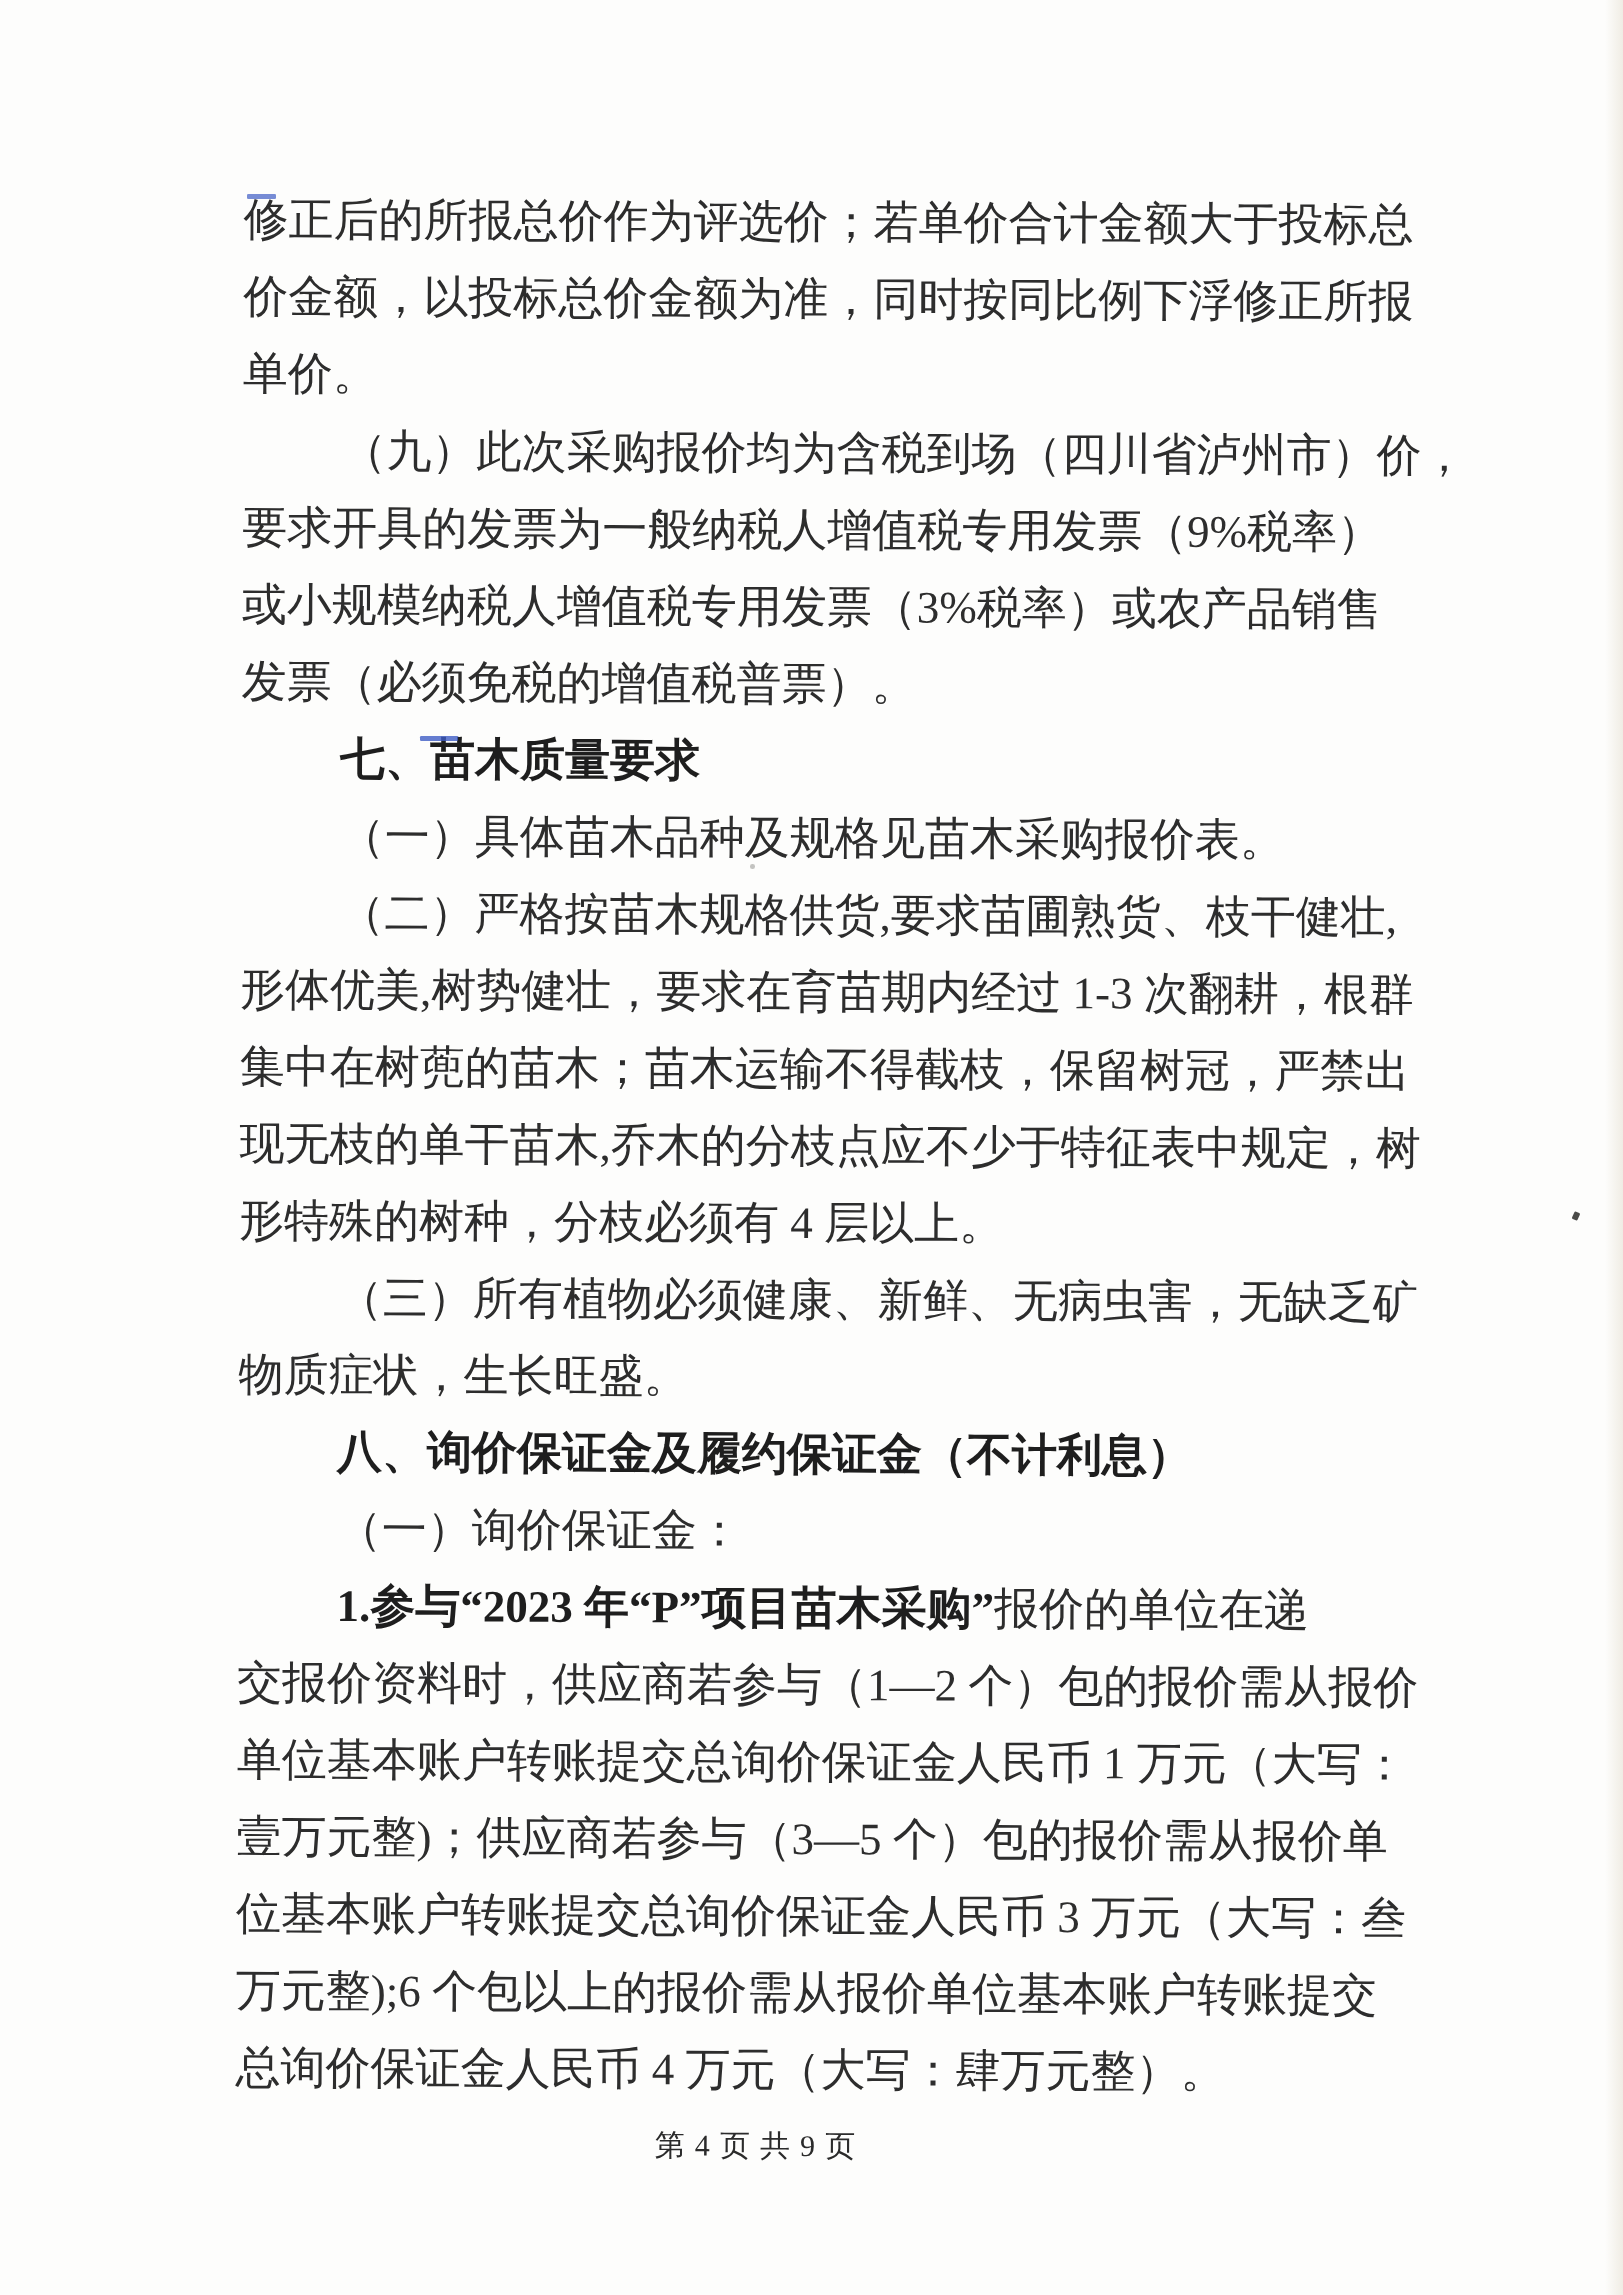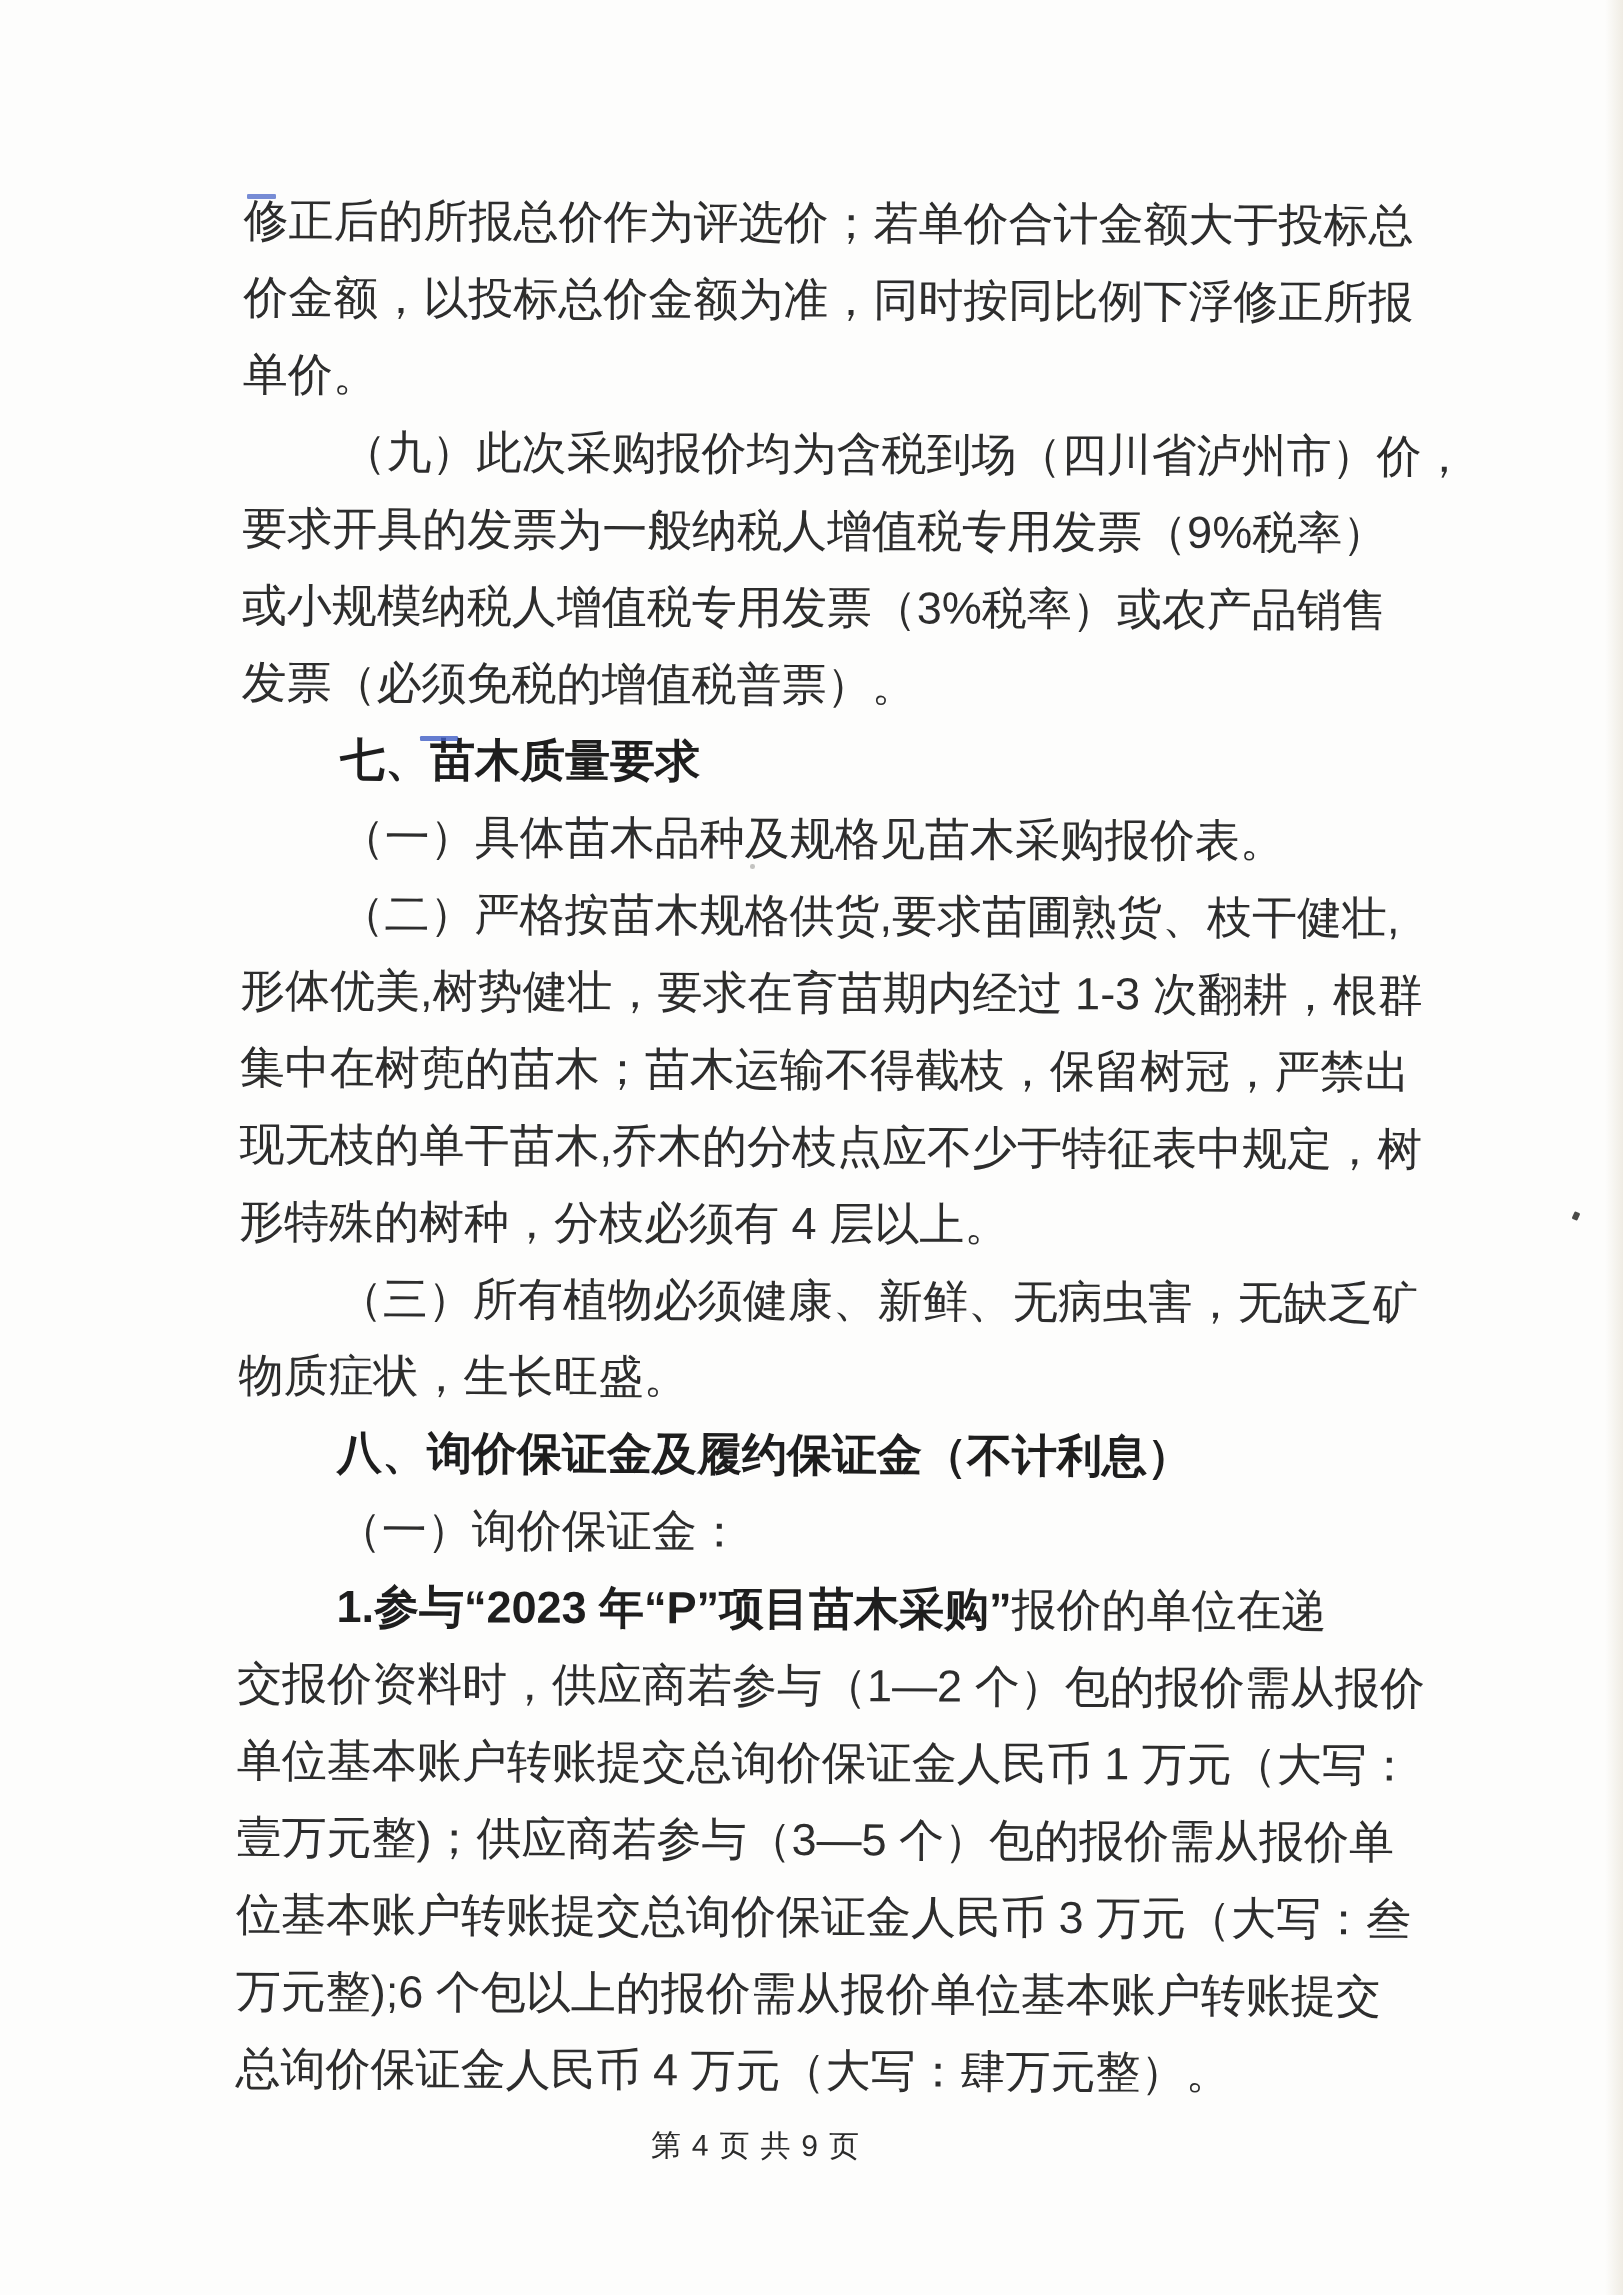--- a/index.html
+++ b/index.html
@@ -6,21 +6,21 @@
     margin: 0;
     padding: 0;
     background: #e8e8e8;
   }
   .page {
     position: relative;
     width: 1623px;
     height: 2295px;
     background: #fdfdfc;
     overflow: hidden;
-    font-family: Liberation Sans, sans-serif;
+    font-family: Liberation Serif, serif;
   }
   .scan-tilt {
     position: absolute;
     left: 0; top: 0; right: 0; bottom: 0;
     transform: rotate(0.25deg);
     transform-origin: 50% 45%;
   }
   .content {
     position: absolute;
     left: 240px;

